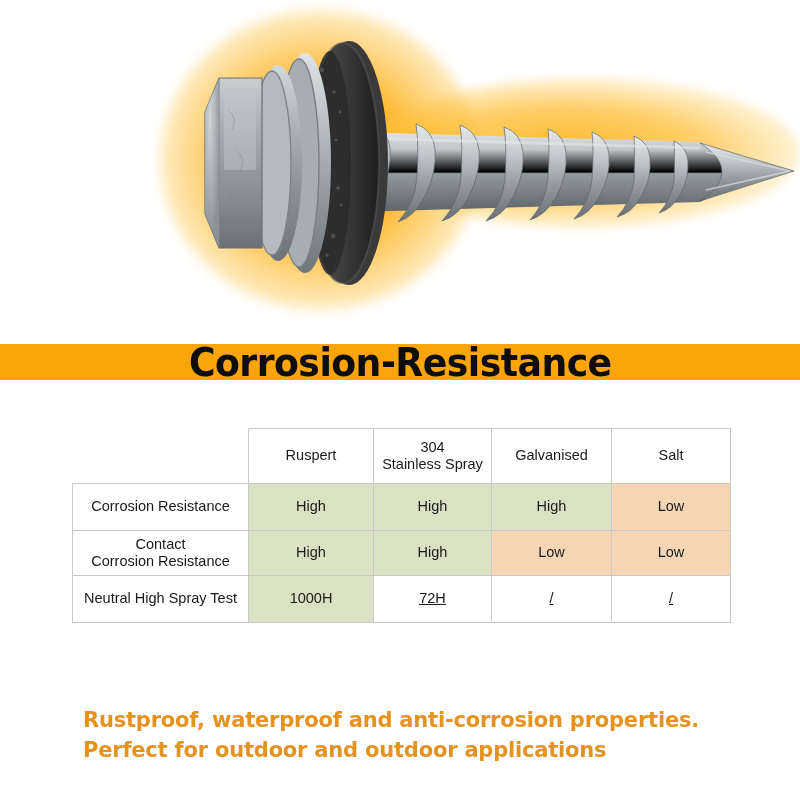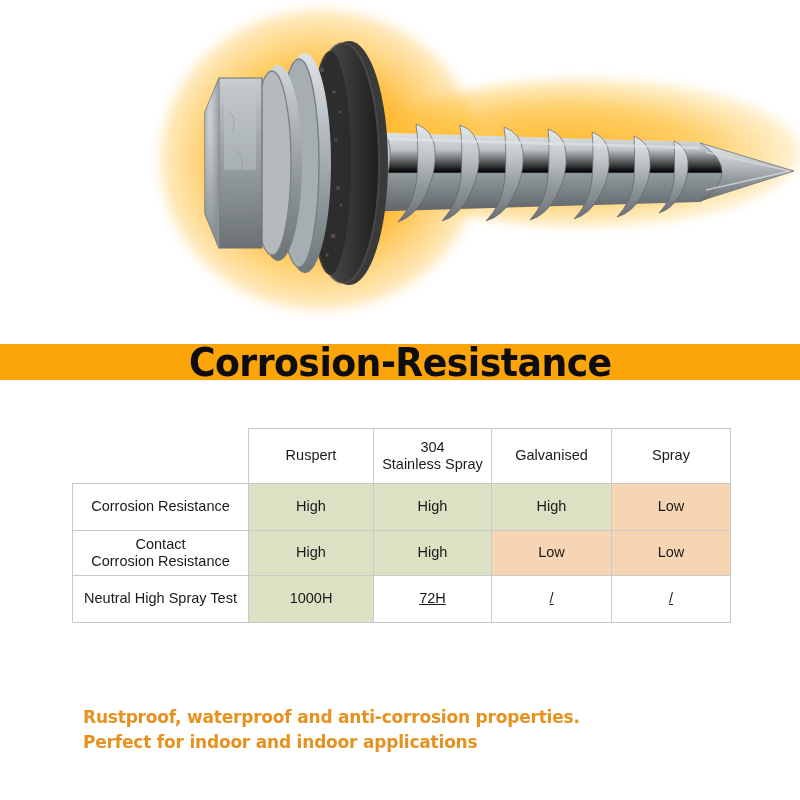--- a/index.html
+++ b/index.html
@@ -126,21 +126,21 @@
   .cell-white  { background: #ffffff !important; text-decoration: underline; }
 
   
   #tagline {
     position: absolute;
     left: 83px;
     top: 705px;
     width: 640px;
     font-family: "DejaVu Sans", sans-serif;
     font-weight: 700;
-    font-size: 17px;
+    font-size: 21px;
     line-height: 1.45;
     color: #e59220;
     letter-spacing: -0.2px;
   }
   #tagline div { white-space: nowrap; }
 </style>
 </head>
 <body>
 
 <div id="hero">
@@ -288,21 +288,21 @@
   </colgroup>
   <thead>
     <tr>
       <th class="corner-blank"></th>
       <th class="hdr-bold">Ruspert</th>
       <th>
         <span>304</span><br>
         <span>Stainless Spray</span>
       </th>
       <th>Galvanised</th>
-      <th>Spray</th>
+      <th>Salt</th>
     </tr>
   </thead>
   <tbody>
     <tr class="short">
       <td>Corrosion Resistance</td>
       <td class="cell-green">High</td>
       <td class="cell-green">High</td>
       <td class="cell-green">High</td>
       <td class="cell-peach">Low</td>
     </tr>
@@ -321,14 +321,14 @@
       <td class="cell-green">1000H</td>
       <td class="cell-white">72H</td>
       <td class="cell-white">/</td>
       <td class="cell-white">/</td>
     </tr>
   </tbody>
 </table>
 
 <div id="tagline">
   <div>Rustproof, waterproof and anti-corrosion properties.</div>
-  <div>Perfect for indoor and indoor applications</div>
+  <div>Perfect for outdoor and outdoor applications</div>
 </div>
 
 </body></html>

